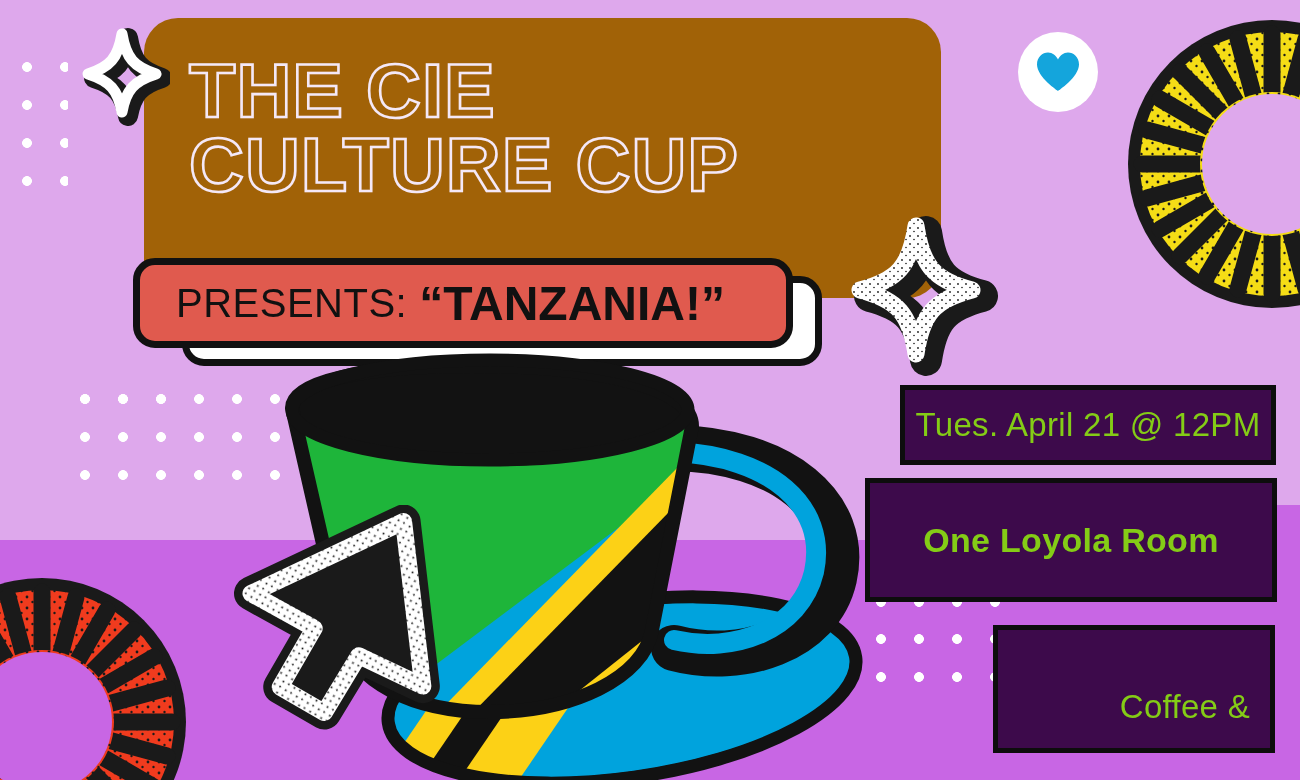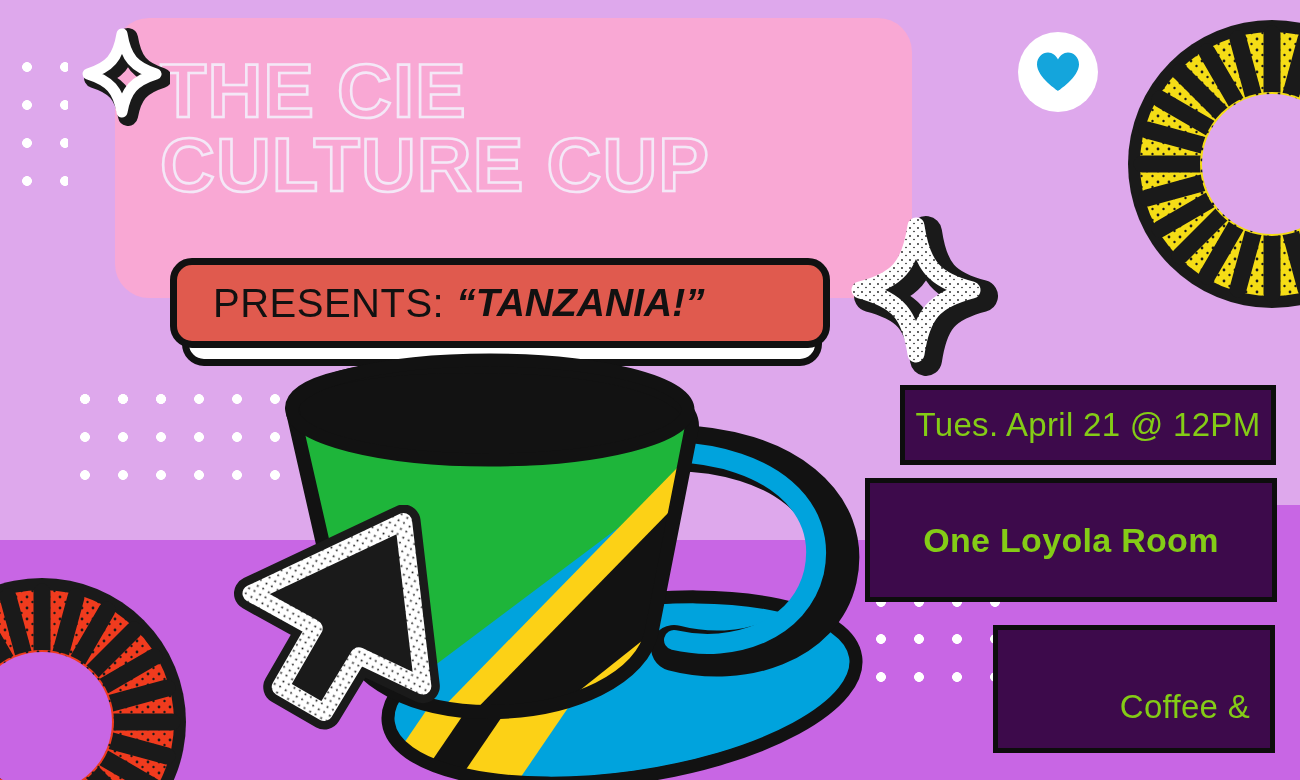--- a/index.html
+++ b/index.html
@@ -50,23 +50,23 @@
   }
   #dots-topleft  { left: 8px;   top: 48px;  width: 60px;  height: 160px; }
   #dots-midleft  { left: 66px;  top: 380px; width: 270px; height: 116px; }
   #dots-midleft2 { left: 66px;  top: 380px; width: 115px; height: 40px; }
   #dots-lowright { left: 862px; top: 545px; width: 152px; height: 80px; }
   #dots-lowright2{ left: 862px; top: 620px; width: 270px; height: 80px; }
 
   
   #title-card {
     position: absolute;
-    left: 115px; top: 18px;
+    left: 144px; top: 18px;
     width: 797px; height: 280px;
-    background: #f9a8d4;
+    background: #a16207;
     border-radius: 34px;
   }
   #title-text {
     position: absolute;
     left: 45px; top: 36px;
     width: 740px;
     font-size: 76px;
     line-height: 0.97;
     font-weight: 700;
     letter-spacing: 1px;
@@ -89,32 +89,30 @@
   #presents-card {
     position: absolute;
     left: 133px; top: 258px;
     width: 660px; height: 90px;
     background: #E05A4E;
     border: 7px solid #111111;
     border-radius: 22px;
     display: flex;
     align-items: center;
     padding-left: 36px;
-    margin-left: 37px;
   }
   #presents-label {
     font-size: 40px;
     font-weight: 400;
     color: #111111;
     letter-spacing: 0.5px;
   }
   #presents-highlight {
-    font-size: 39px;
+    font-size: 48px;
     font-weight: 700;
-    font-style: italic;
     color: #111111;
     margin-left: 12px;
     letter-spacing: 0px;
   }
 
   
   .info-box {
     position: absolute;
     background: #3D0A4B;
     border: 5px solid #0D0D0D;

